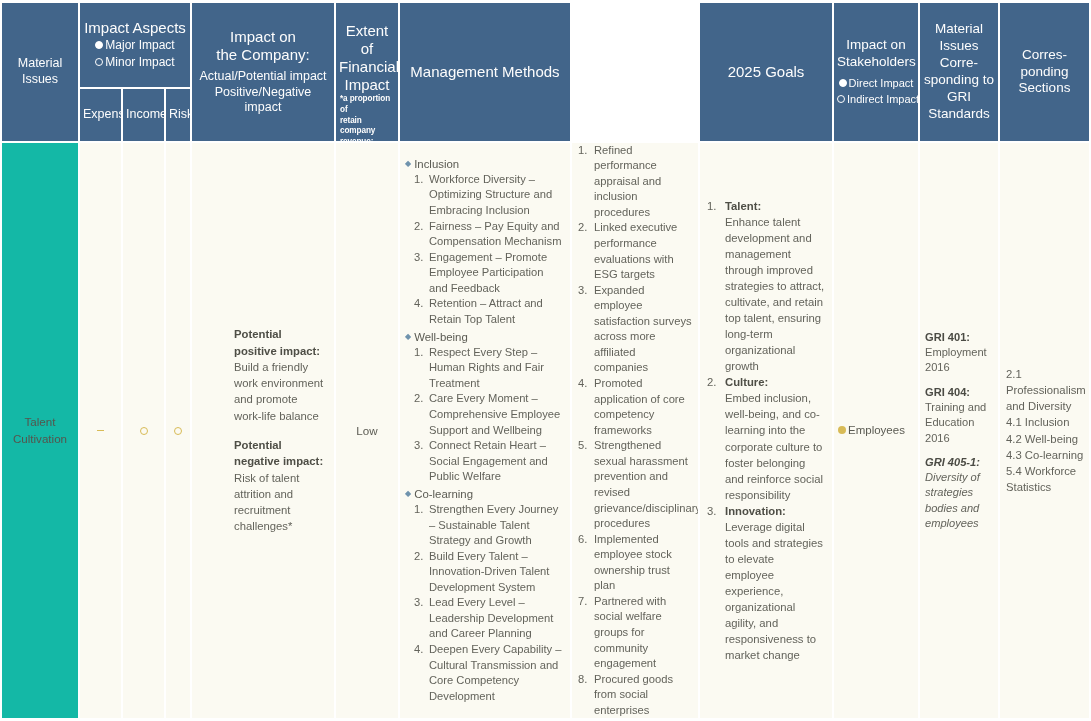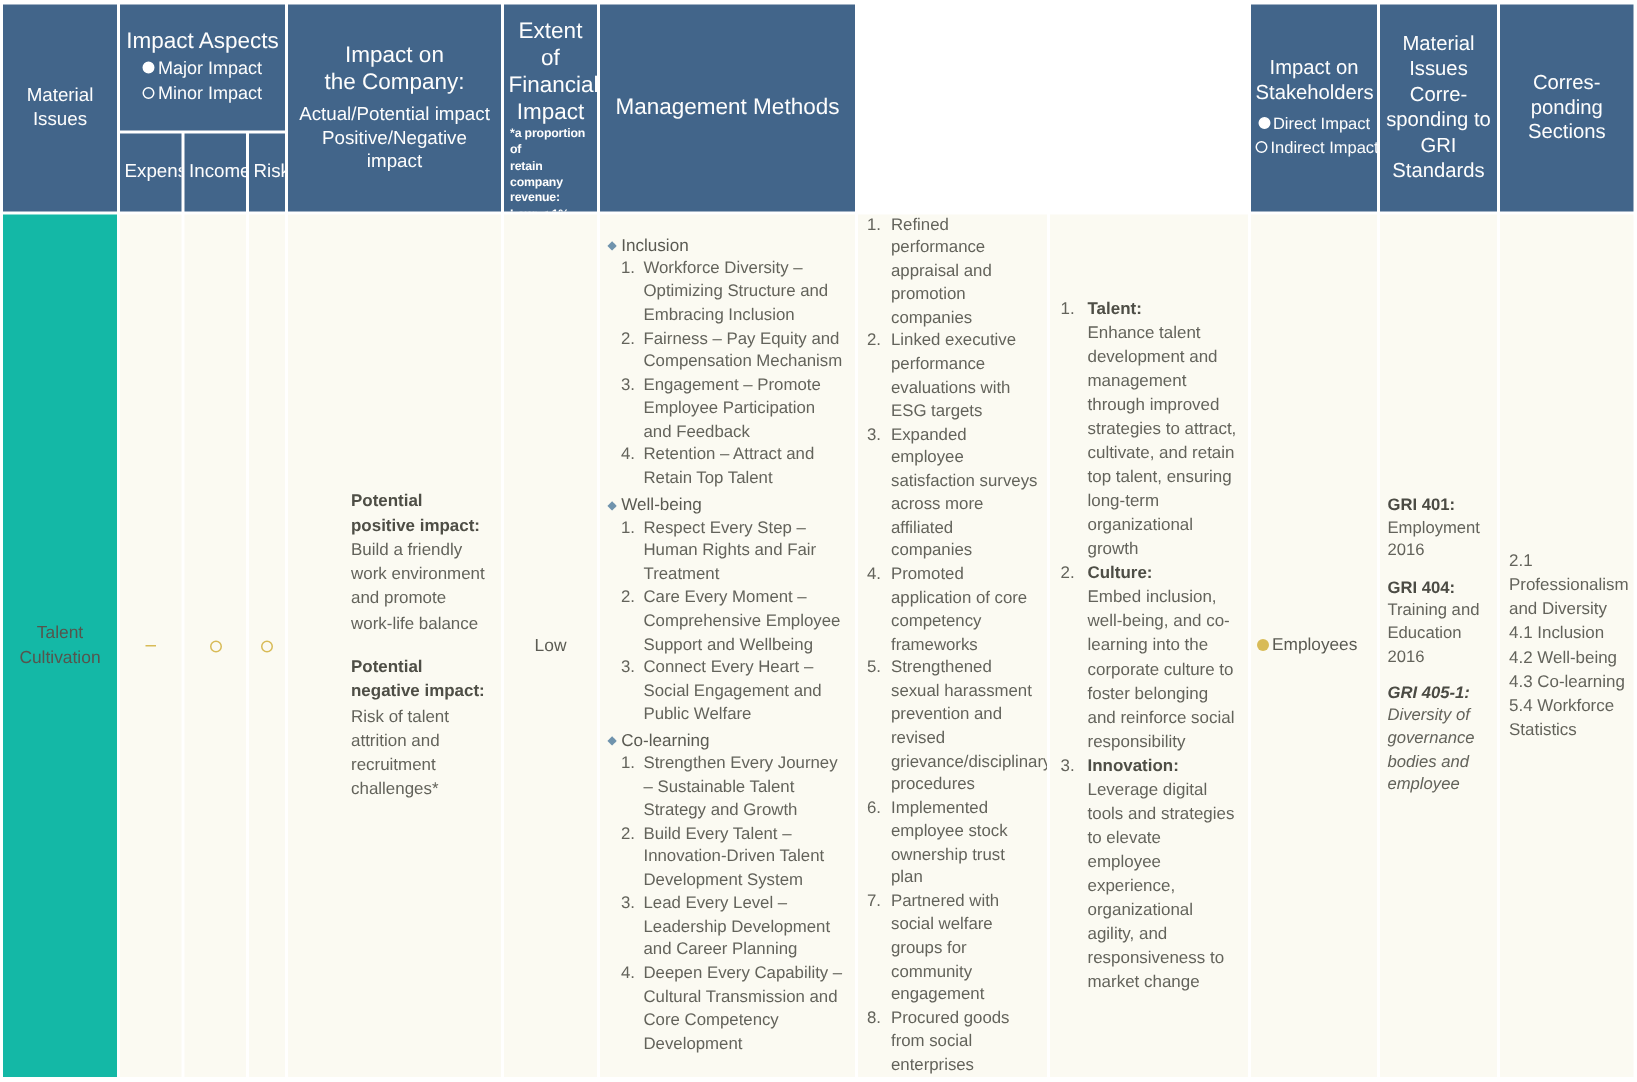--- a/index.html
+++ b/index.html
@@ -192,40 +192,43 @@
   <div class="cell hdr" style="left:192px; top:3px; width:142px; height:138px;">
     <div class="inner">
       <div class="hdr-title" style="white-space:pre-line;">Impact on
 the Company:</div>
       <div style="height:5px"></div>
       <div class="hdr-sub">Actual/Potential impact</div>
       <div class="hdr-sub">Positive/Negative impact</div>
     </div>
   </div>
 
-  <div class="cell hdr" style="left:336px; top:3px; width:62px; height:138px; align-items:center; padding-top:19px;">
+  <div class="cell hdr" style="left:336px; top:3px; width:62px; height:138px; align-items:flex-start; padding-top:19px;">
     <div class="inner">
       <div class="hdr-title" style="white-space:pre-line;">Extent of
 Financial
 Impact</div>
       <div class="foot">
         <div>*a proportion of</div>
         <div>retain company</div>
         <div>revenue:</div>
         <div>Low: &lt; 1%</div>
 
       </div>
     </div>
   </div>
 
   <div class="cell hdr" style="left:400px; top:3px; width:170px; height:138px;">
     <div class="inner hdr-big">Management Methods</div>
   </div>
 
 
+  <div class="cell hdr" style="left:700px; top:3px; width:132px; height:138px;">
+    <div class="inner hdr-big">2025 Goals</div>
+  </div>
 
   <div class="cell hdr" style="left:834px; top:3px; width:84px; height:138px;">
     <div class="inner">
       <div class="hdr-sub" style="font-size:13.5px;">Impact on
 Stakeholders</div>
       <div style="height:6px"></div>
       <div class="legend" style="font-size:11px;">
         <div class="row"><span class="dot-f"></span><span>Direct Impact</span></div>
         <div class="row"><span class="dot-o"></span><span>Indirect Impact</span></div>
       </div>
@@ -290,41 +293,41 @@
           </ol>
         </div>
         <div class="grp">
           <div class="grp-head">
             <span class="dia">◆</span>
             <span>Well-being</span>
           </div>
           <ol class="nums indent">
             <li>Respect Every Step – Human Rights and Fair Treatment</li>
             <li>Care Every Moment – Comprehensive Employee Support and Wellbeing</li>
-            <li>Connect Every Heart – Social Engagement and Public Welfare</li>
+            <li>Connect Retain Heart – Social Engagement and Public Welfare</li>
           </ol>
         </div>
         <div class="grp">
           <div class="grp-head">
             <span class="dia">◆</span>
             <span>Co-learning</span>
           </div>
           <ol class="nums indent">
             <li>Strengthen Every Journey – Sustainable Talent Strategy and Growth</li>
             <li>Build Every Talent – Innovation-Driven Talent Development System</li>
             <li>Lead Every Level – Leadership Development and Career Planning</li>
             <li>Deepen Every Capability – Cultural Transmission and Core Competency Development</li>
           </ol>
         </div>
       </div>
   </div>
 
   <div class="cell body bc-vcenter" style="left:572px; top:143px; width:126px; height:575px; padding:0 6px 0 4px;">
     <ol class="nums" id="perf-list" style="width:100%;">
-        <li>Refined performance appraisal and promotion companies</li>
+        <li>Refined performance appraisal and inclusion procedures</li>
         <li>Linked executive performance evaluations with ESG targets</li>
         <li>Expanded employee satisfaction surveys across more affiliated companies</li>
         <li>Promoted application of core competency frameworks</li>
         <li>Strengthened sexual harassment prevention and revised grievance/disciplinary procedures</li>
         <li>Implemented employee stock ownership trust plan</li>
         <li>Partnered with social welfare groups for community engagement</li>
         <li>Procured goods from social enterprises</li>
       </ol>
   </div>
 
@@ -342,21 +345,21 @@
           <span class="sd"></span>
           <span>Employees</span>
         </div>
       </div>
   </div>
 
   <div class="cell body bc-vcenter" style="left:920px; top:143px; width:78px; height:575px; padding:0 5px;">
     <div id="gri-list" style="width:100%;">
         <div class="gri-item"><span class="g">GRI 401:</span><br><span class="gd">Employment 2016</span></div>
         <div class="gri-item"><span class="g">GRI 404:</span><br><span class="gd">Training and Education 2016</span></div>
-        <div class="gri-item"><span class="g">GRI 405-1:</span><br><span class="gd">Diversity of governance bodies and employee</span></div>
+        <div class="gri-item"><span class="g">GRI 405-1:</span><br><span class="gd">Diversity of strategies bodies and employees</span></div>
       </div>
   </div>
 
   <div class="cell body bc-vcenter" style="left:1000px; top:143px; width:89px; height:575px; padding:0 6px;">
     <div class="sect" style="white-space:pre-line;">2.1 Professionalism and Diversity
 4.1 Inclusion
 4.2 Well-being
 4.3 Co-learning
 5.4 Workforce Statistics</div>
   </div>

